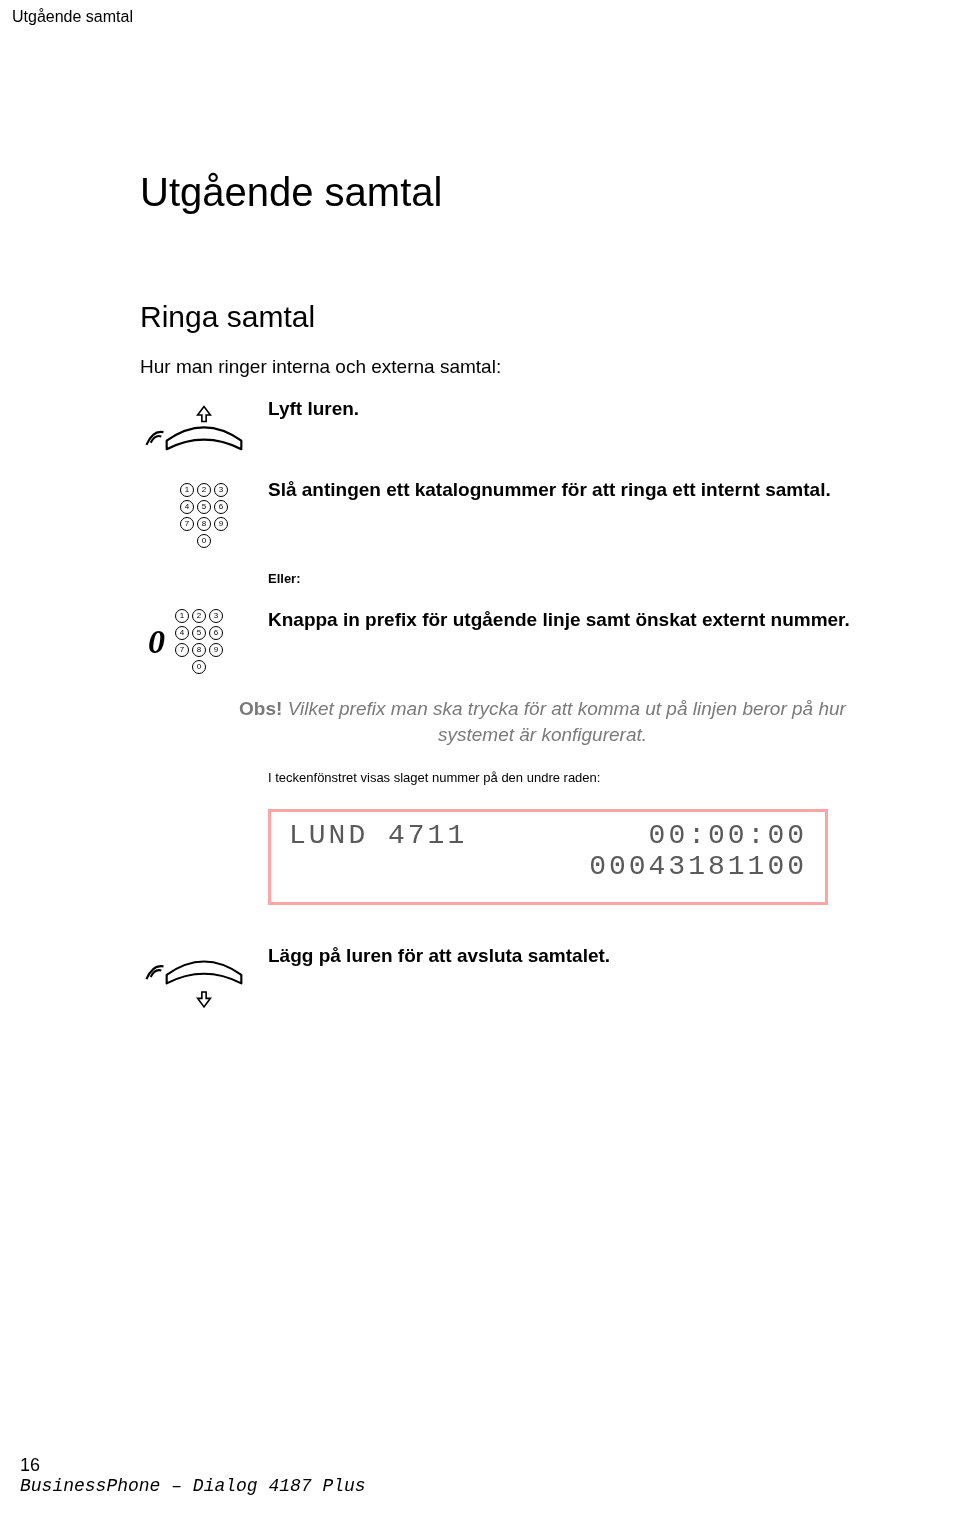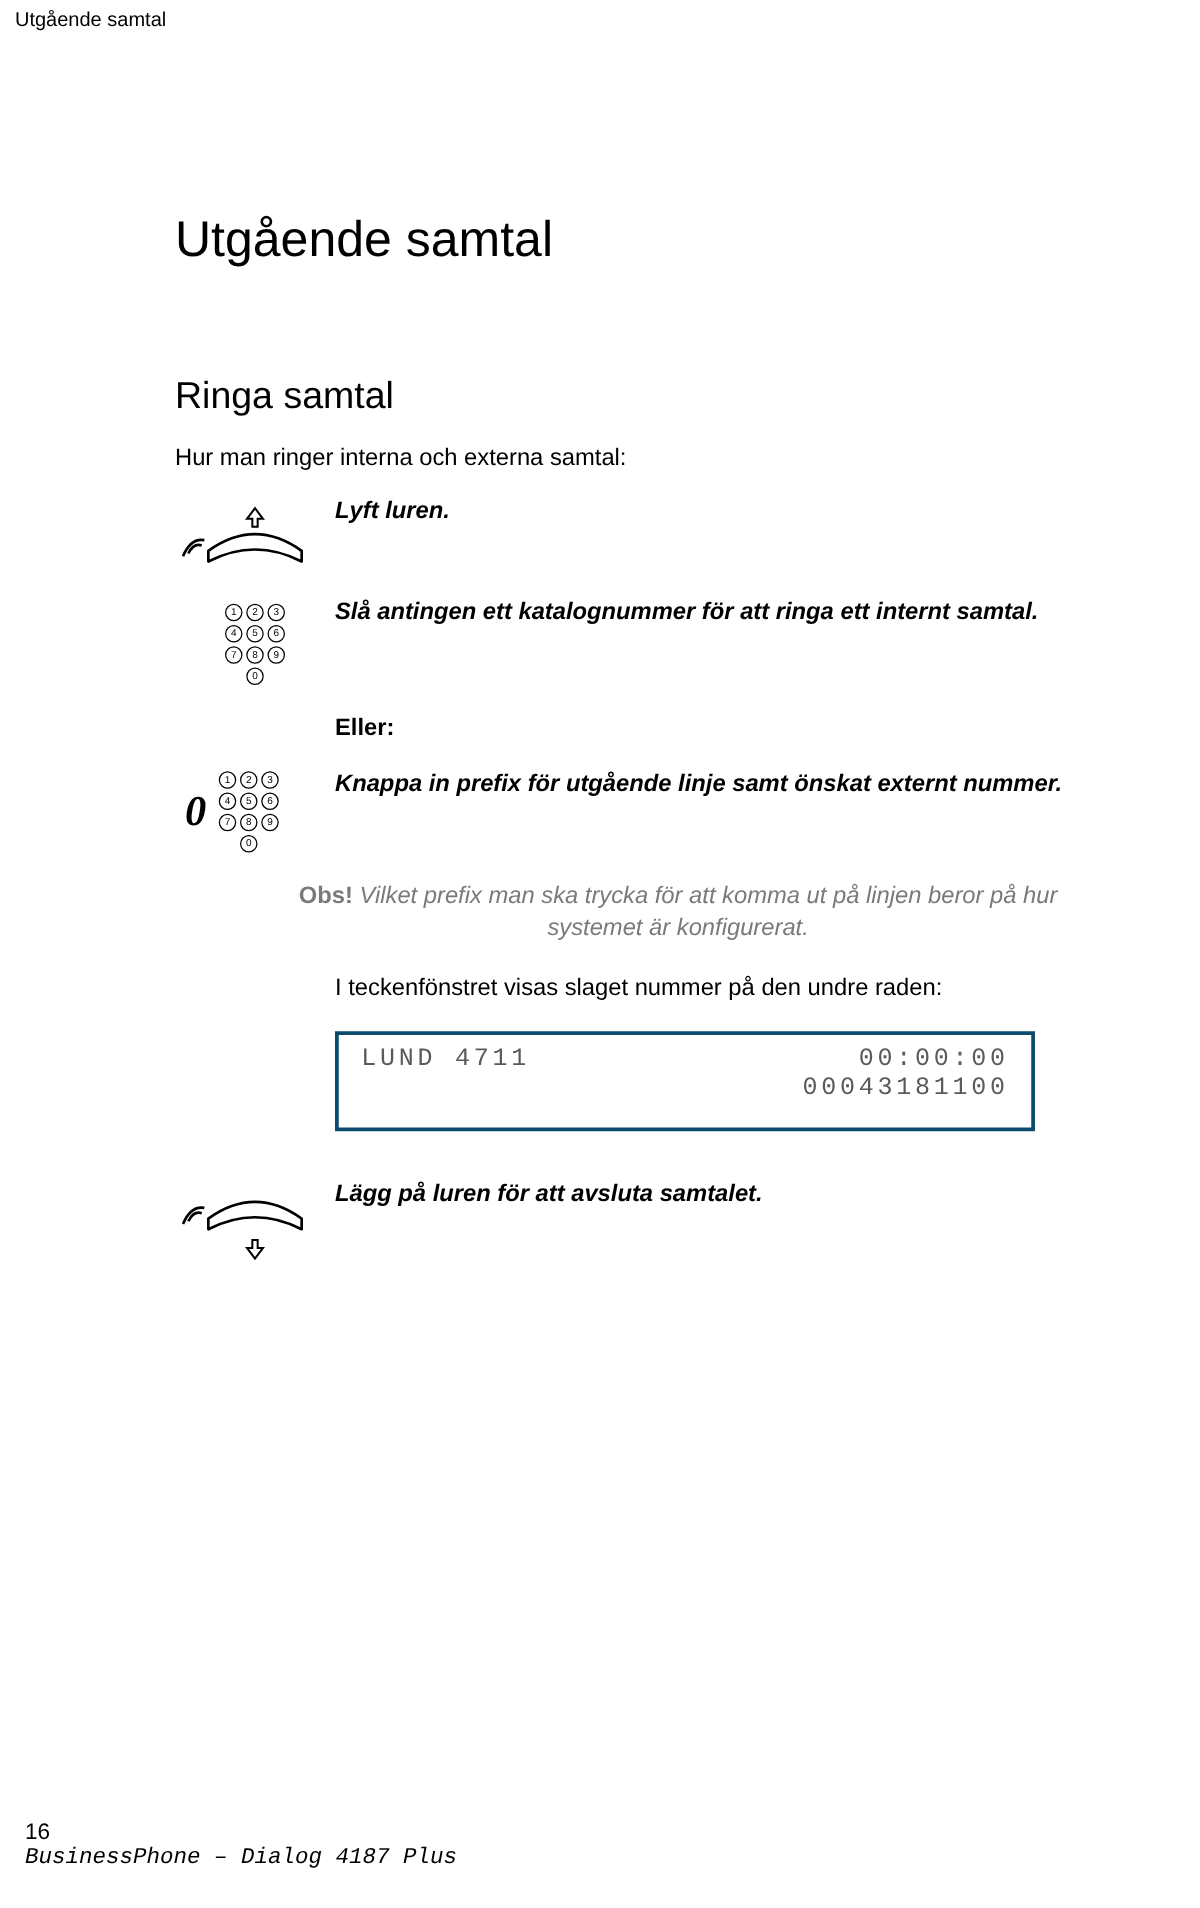--- a/index.html
+++ b/index.html
@@ -44,21 +44,20 @@
     }
     .icon-col {
       width: 128px;
       flex-shrink: 0;
       display: flex;
       align-items: flex-start;
       gap: 6px;
     }
     .text-col {
       flex: 1;
-      font-style: italic;
     }
     .bold-line {
       font-size: 19px;
       font-weight: bold;
     }
     .note-block {
       margin-left: 80px;
       margin-bottom: 22px;
       text-align: center;
     }
@@ -66,32 +65,32 @@
       font-size: 19px;
       font-style: italic;
       color: #7a7a7a;
       line-height: 1.35;
     }
     .note-line .obs {
       font-weight: bold;
       font-style: normal;
     }
     .plain-line {
-      font-size: 19px;
+      font-size: 13px;
       margin-left: 128px;
       margin-bottom: 22px;
       line-height: 1.35;
     }
     .display-box {
       margin-left: 128px;
       width: 560px;
-      border: 3px solid #0c4a6e;
+      border: 3px solid #fca5a5;
       padding: 8px 18px 20px 18px;
       font-family: "Courier New", monospace;
-      font-size: 20px;
+      font-size: 28px;
       letter-spacing: 3px;
       color: #5a5a5a;
       margin-bottom: 40px;
     }
     .display-line1 {
       display: flex;
       justify-content: space-between;
     }
     .display-line2 {
       text-align: right;

